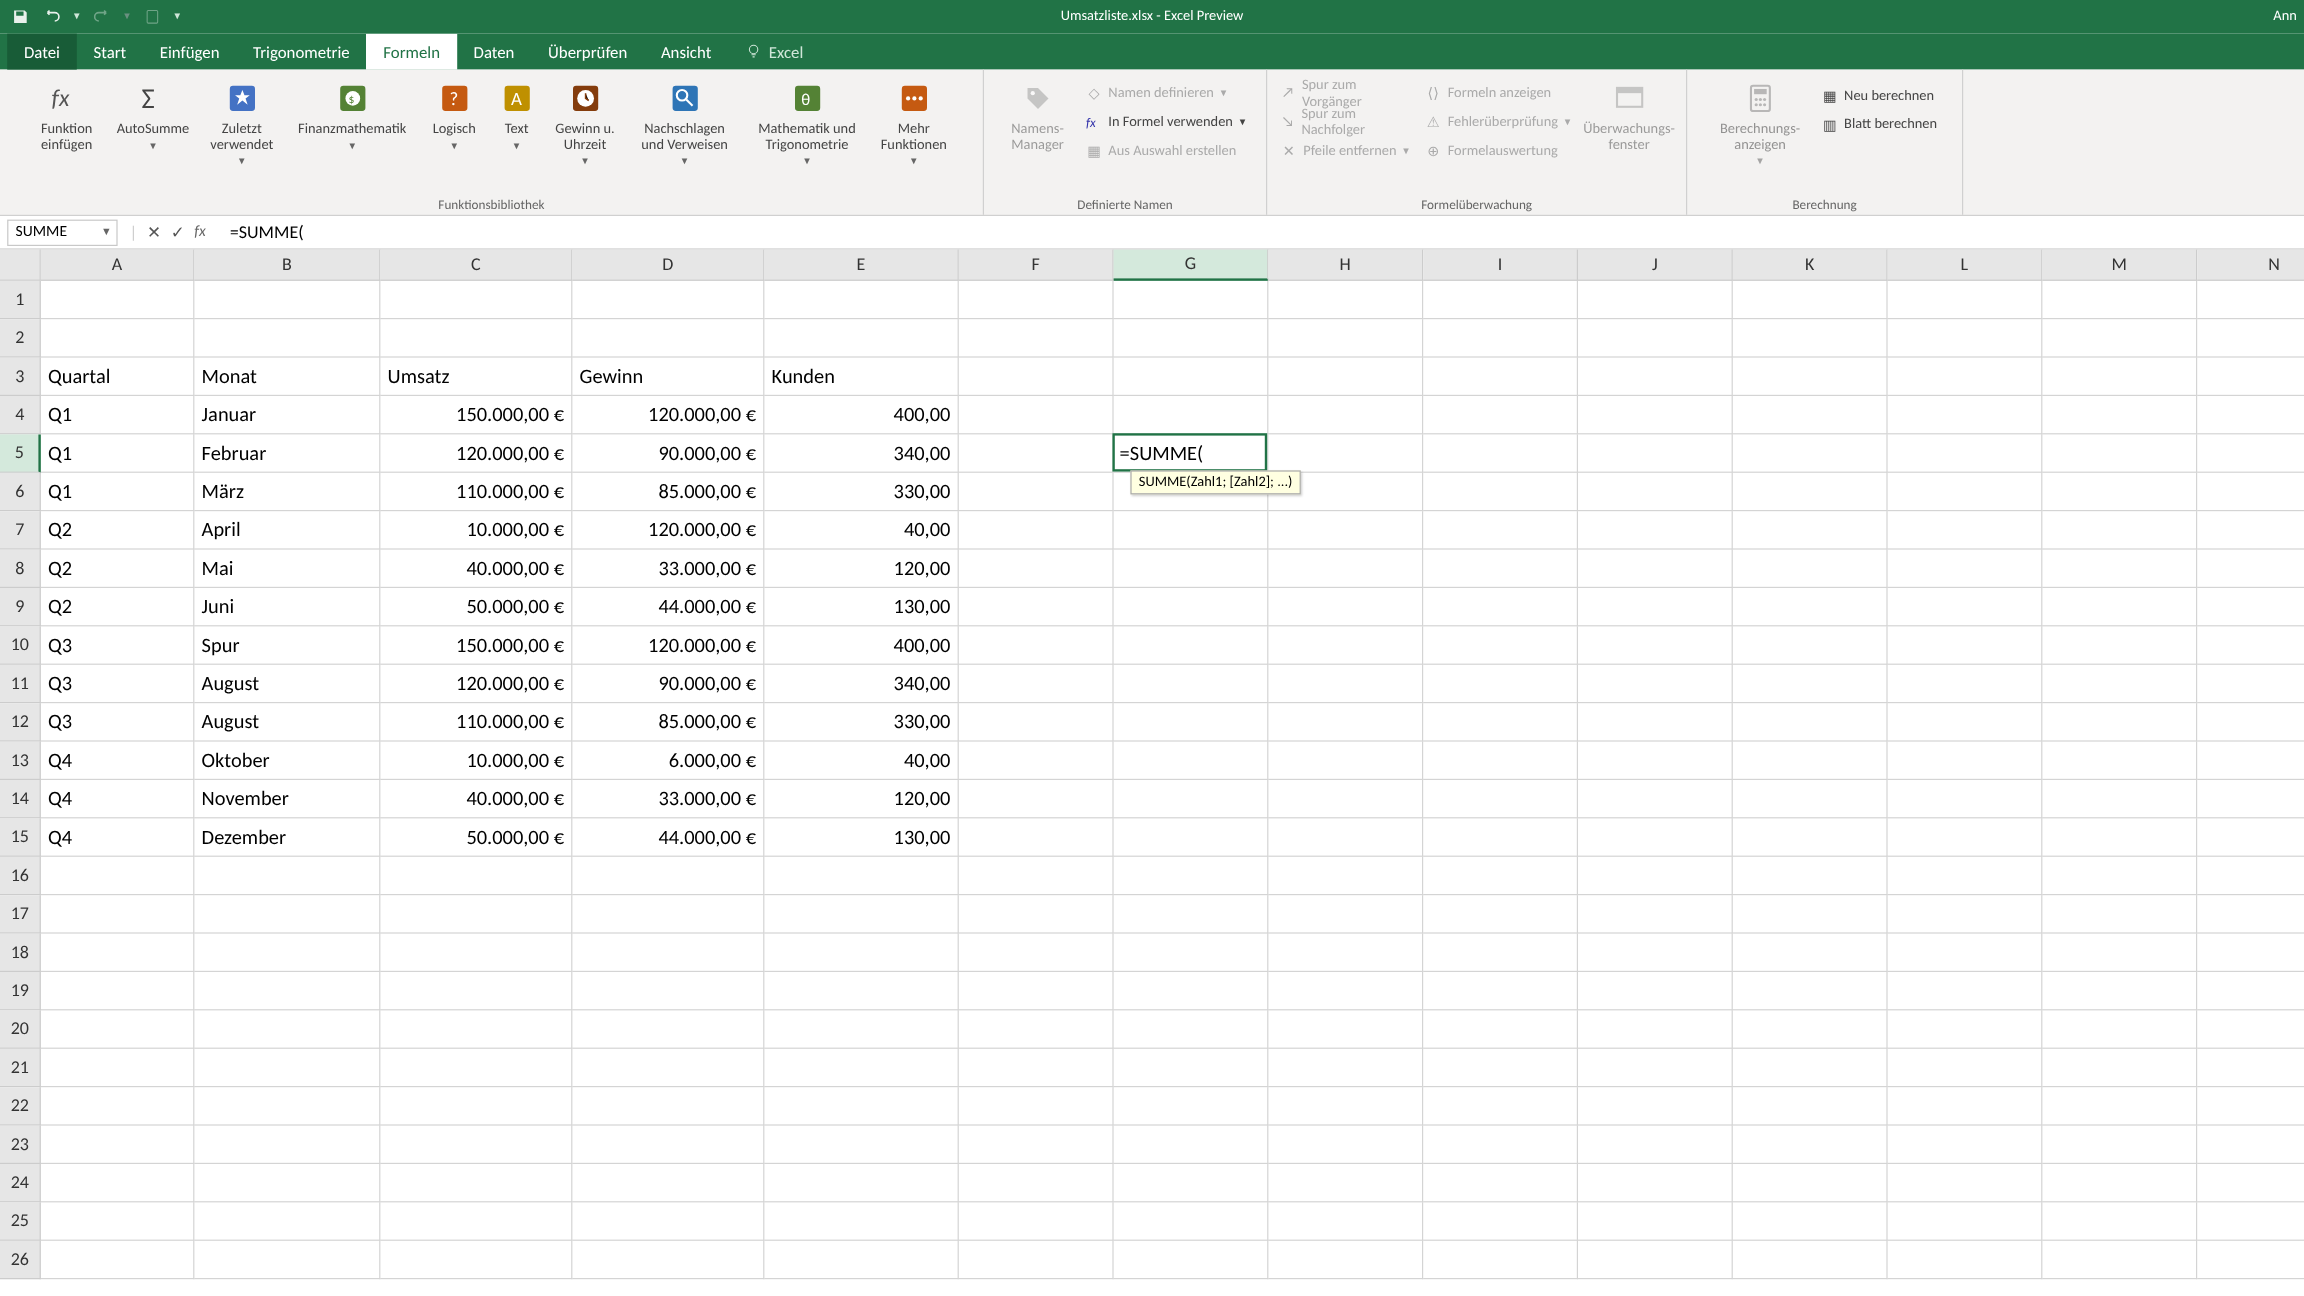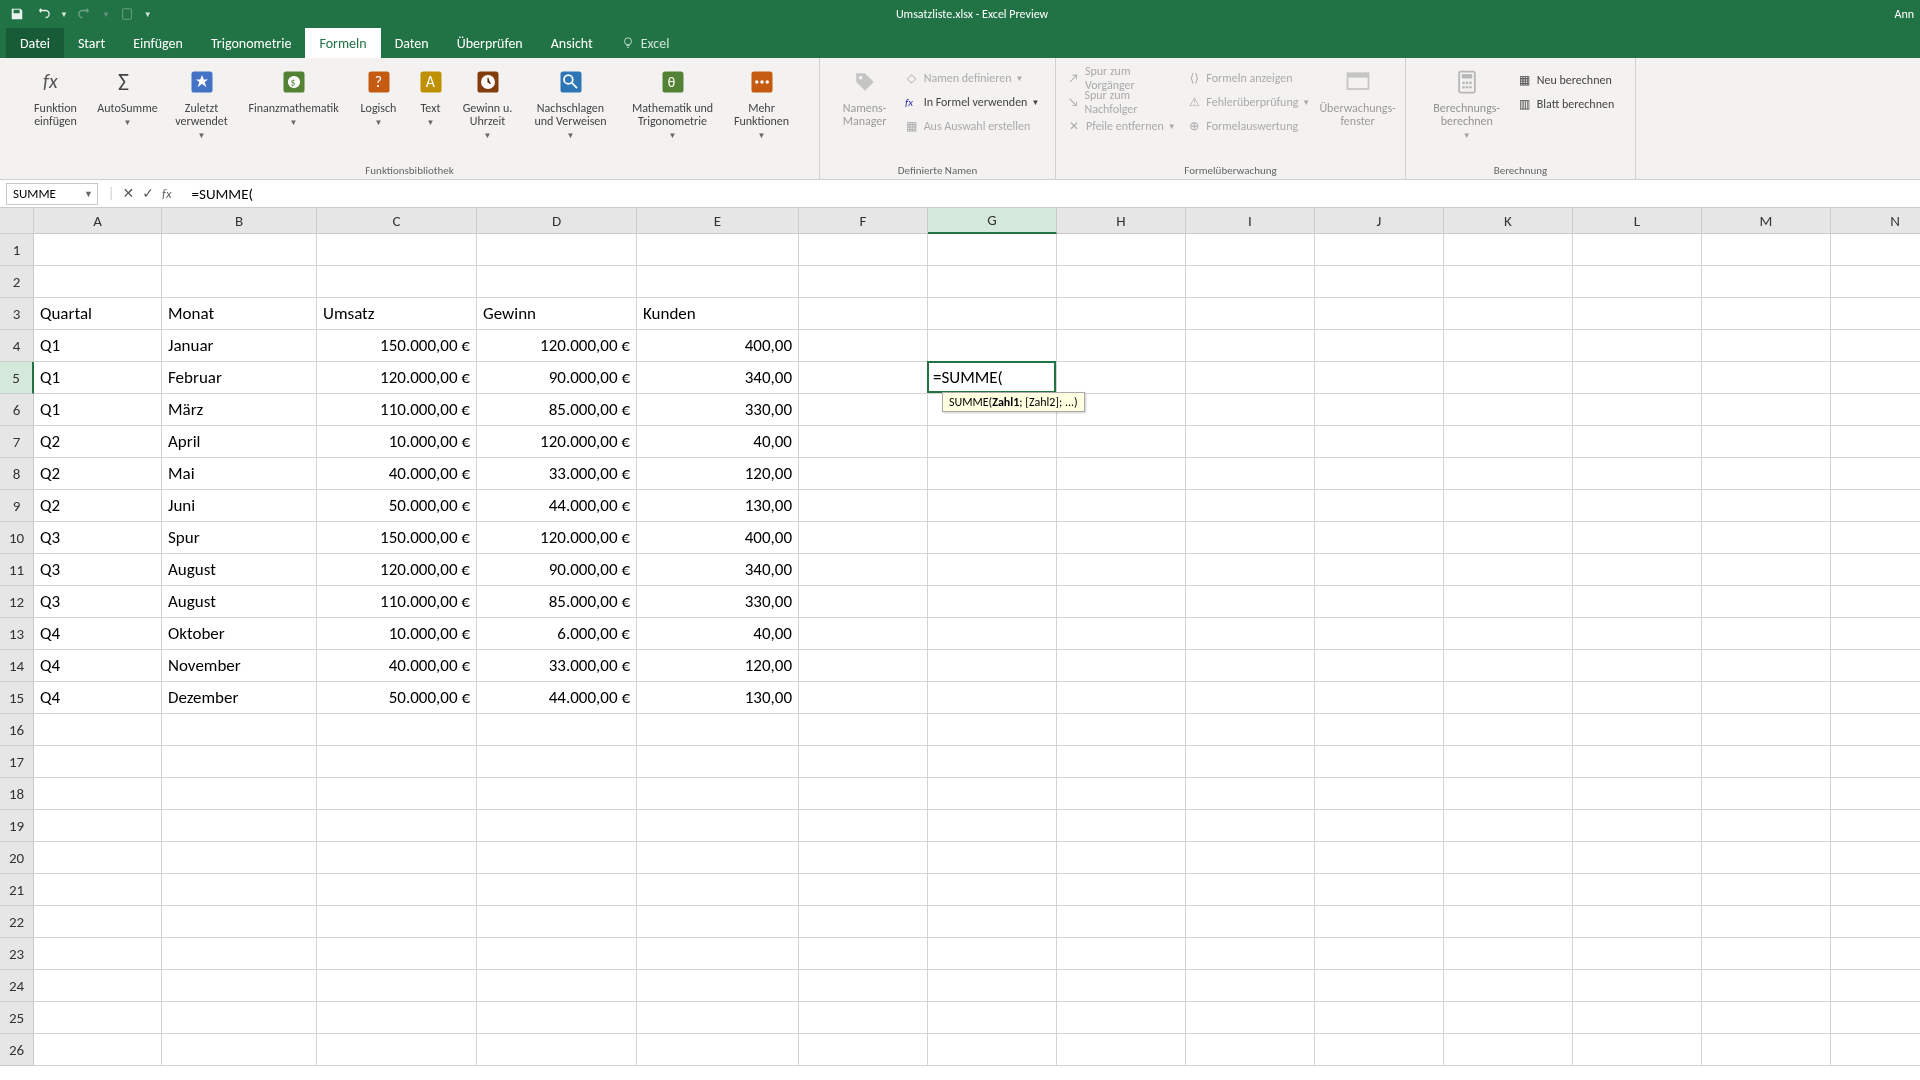--- a/index.html
+++ b/index.html
@@ -3,21 +3,21 @@
 <meta charset="utf-8">
 <style>
 * { margin: 0; padding: 0; box-sizing: border-box; font-family: 'Segoe UI', Calibri, sans-serif; }
 html, body { width: 1920px; height: 1080px; overflow: hidden; background: #fff; }
 
 
 .title-bar { height: 28px; background: #217346; display: flex; align-items: center; color: #fff; font-size: 12px; position: relative; }
 .title-bar .qat { display: flex; align-items: center; gap: 8px; padding-left: 8px; }
 .title-bar .qat-btn { width: 18px; height: 18px; display: flex; align-items: center; justify-content: center; color: #fff; opacity: .9; }
 .title-bar .qat-btn.dim { opacity: .35; }
-.title-bar .center { position: absolute; left: 50%; transform: translateX(-50%); margin-left: 12px; }
+.title-bar .center { position: absolute; left: 50%; transform: translateX(-50%); }
 .title-bar .right { position: absolute; right: 6px; }
 
 
 .menu-tabs { height: 30px; background: #217346; display: flex; align-items: stretch; padding-left: 6px; font-size: 14px; }
 .menu-tab { padding: 0 14px; display: flex; align-items: center; color: #fff; cursor: pointer; }
 .menu-tab.file { background: #185c37; }
 .menu-tab.active { background: #fff; color: #217346; }
 .menu-tab.search { display: flex; align-items: center; gap: 6px; color: #cfe6d8; }
 
 
@@ -54,21 +54,21 @@
 .row-head { width: 34px; height: 32px; background: #e6e6e6; border-right: 1px solid #ccc; border-bottom: 1px solid #ccc; display: flex; align-items: center; justify-content: center; font-size: 15px; color: #333; }
 .row-head.sel { background: #d4e9dc; border-right: 2px solid #217346; }
 .cells { position: absolute; left: 34px; top: 26px; }
 .row { display: flex; height: 32px; }
 .cell { border-right: 1px solid #d4d4d4; border-bottom: 1px solid #d4d4d4; font-size: 17px; padding: 0 6px; display: flex; align-items: center; font-family: Calibri, sans-serif; color: #000; overflow: visible; white-space: nowrap; }
 .cell.right { justify-content: flex-end; }
 
 
 .cell-edit { position: absolute; border: 2px solid #217346; background: #fff; font-size: 17px; font-family: Calibri, sans-serif; padding: 0 4px; display: flex; align-items: center; overflow: visible; z-index: 5; }
 .tooltip { position: absolute; background: #ffffe1; border: 1px solid #aaa; font-size: 12px; padding: 2px 6px; font-family: Calibri, sans-serif; z-index: 6; box-shadow: 1px 1px 2px rgba(0,0,0,.2); }
-.tooltip b { font-weight: bold; }
+.tooltip b { font-weight: normal; }
 
 svg { display: block; }
 </style>
 </head>
 <body>
 
 <div class="title-bar">
   <div class="qat">
     <span class="qat-btn">
         <svg width="14" height="14" viewBox="0 0 16 16">
@@ -325,21 +325,21 @@
               <rect x="10" y="7" width="12" height="5" fill="#888"></rect>
               <circle cx="12" cy="17" r="1.5" fill="#888"></circle>
               <circle cx="16" cy="17" r="1.5" fill="#888"></circle>
               <circle cx="20" cy="17" r="1.5" fill="#888"></circle>
               <circle cx="12" cy="22" r="1.5" fill="#888"></circle>
               <circle cx="16" cy="22" r="1.5" fill="#888"></circle>
               <circle cx="20" cy="22" r="1.5" fill="#888"></circle>
             </svg>
           </span>
         <span class="lbl" style="white-space:pre-line">Berechnungs-
-berechnen</span>
+anzeigen</span>
         <span class="dd-caret">▼</span>
       </div>
       <div class="col" style="padding-top:6px">
         <div class="sm-row">
             <span class="si">▦</span>
             <span>Neu berechnen</span>
           </div>
         <div class="sm-row">
             <span class="si">▥</span>
             <span>Blatt berechnen</span>

